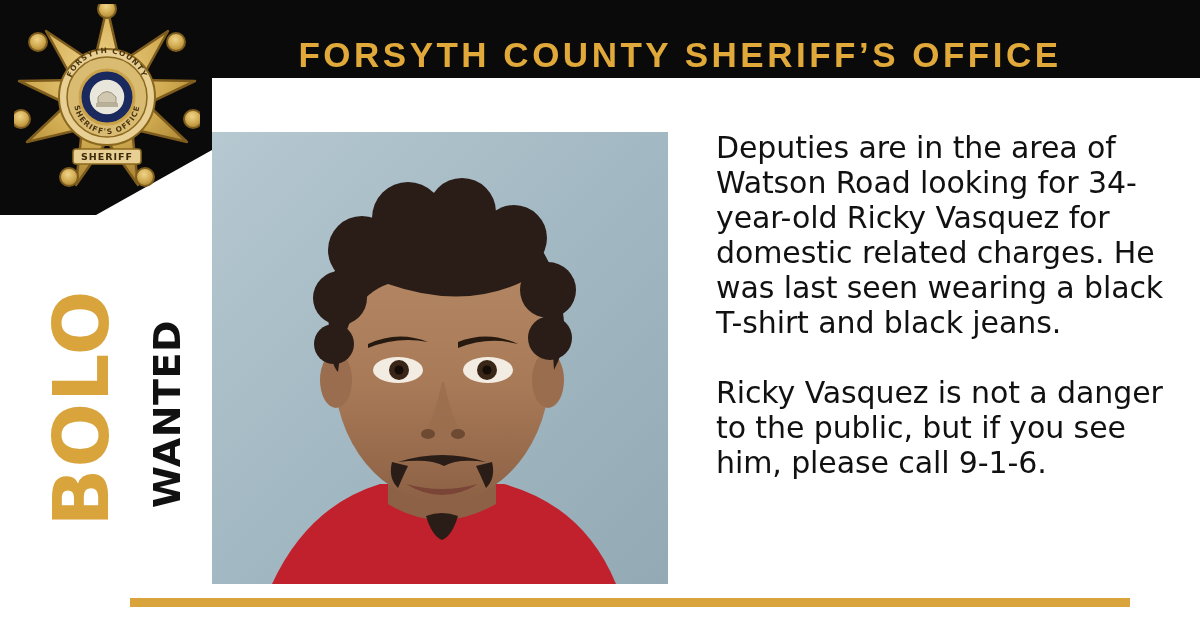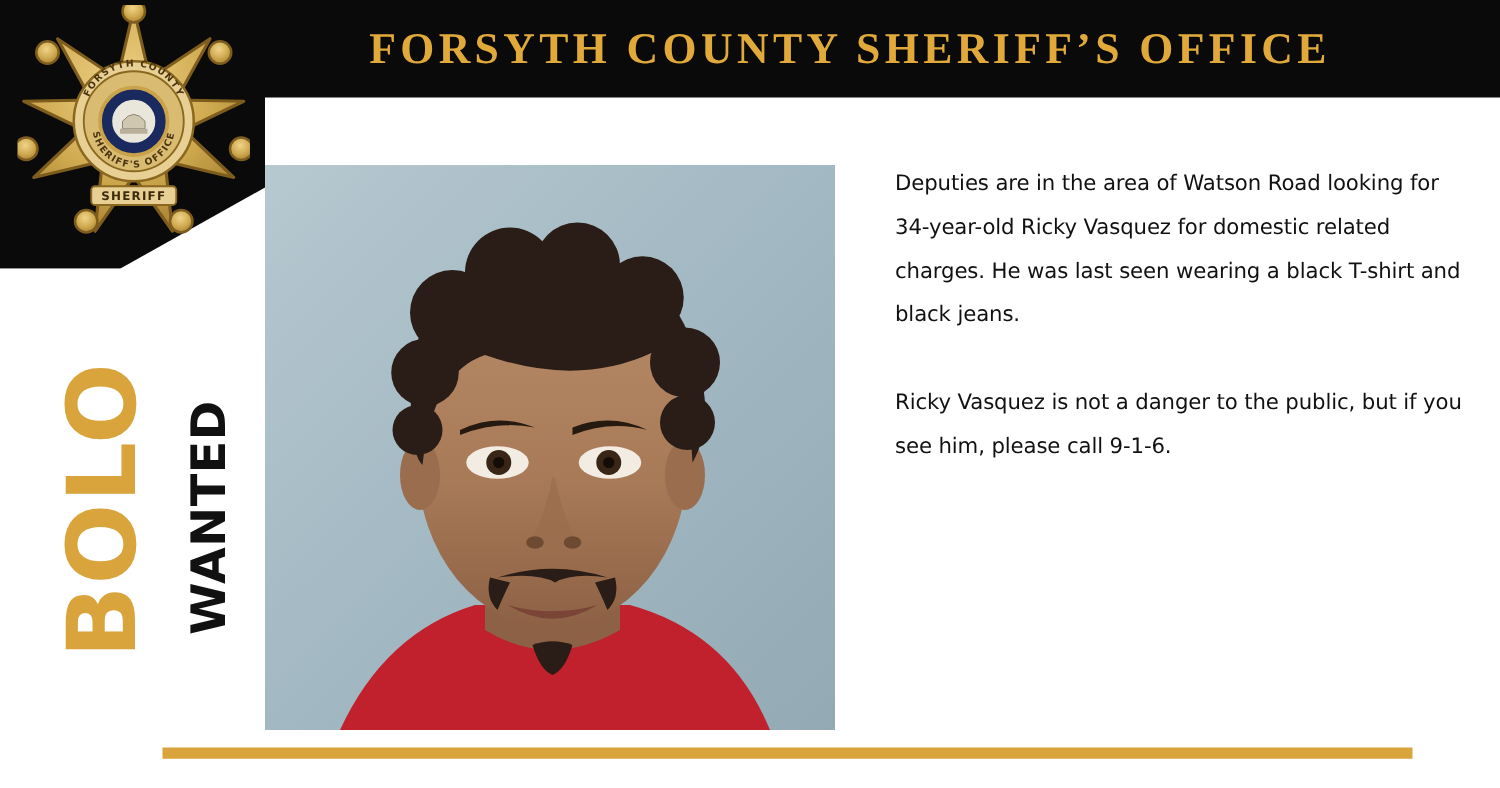--- a/index.html
+++ b/index.html
@@ -19,28 +19,28 @@
   .header-bar {
     position: absolute;
     top: 0;
     left: 0;
     width: 1200px;
     height: 78px;
     background: #0a0a0a;
   }
   .header-title {
     position: absolute;
-    top: 0;
+    top: 16px;
     left: 230px;
     width: 900px;
     height: 78px;
     line-height: 78px;
     text-align: center;
     color: #e0a93a;
-    font-family: Liberation Serif, serif;
+    font-family: Liberation Sans, sans-serif;
     font-weight: bold;
     font-size: 35px;
     letter-spacing: 3.5px;
     white-space: nowrap;
   }
 
   
   .left-wedge {
     position: absolute;
     top: 0;
@@ -106,21 +106,21 @@
   .photo-frame svg { display: block; }
 
   
   .body-text {
     position: absolute;
     left: 716px;
     top: 130px;
     width: 462px;
     color: #111111;
     font-family: "DejaVu Sans", sans-serif;
-    font-size: 17px;
+    font-size: 30px;
     line-height: 35px;
     letter-spacing: -0.1px;
   }
   .body-text p { margin: 0; }
   .body-text p + p { margin-top: 35px; }
 
   
   .gold-rule {
     position: absolute;
     left: 130px;

